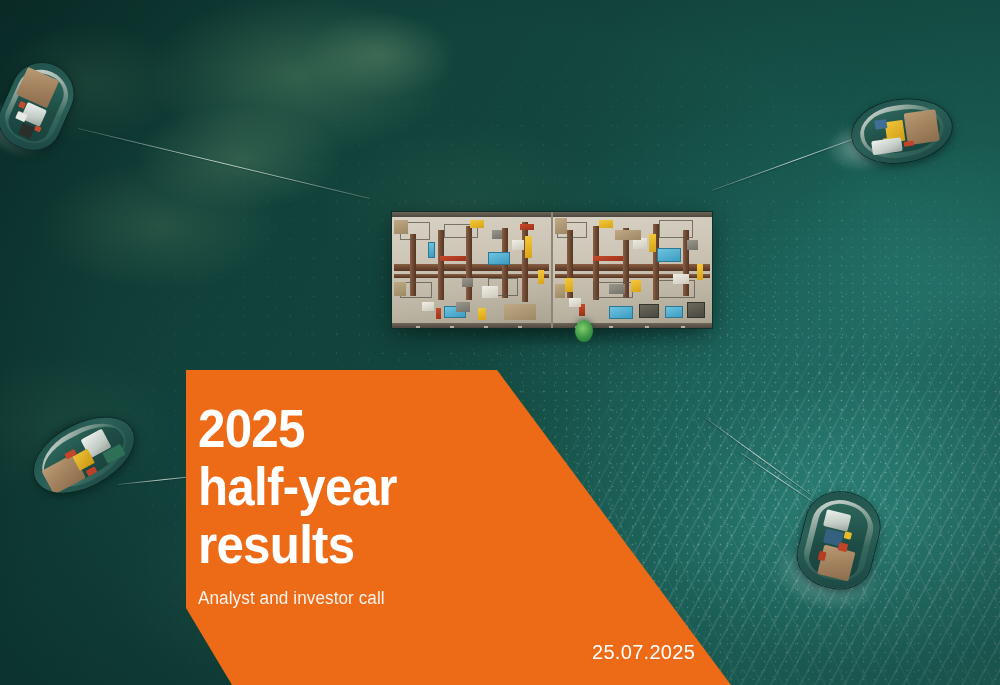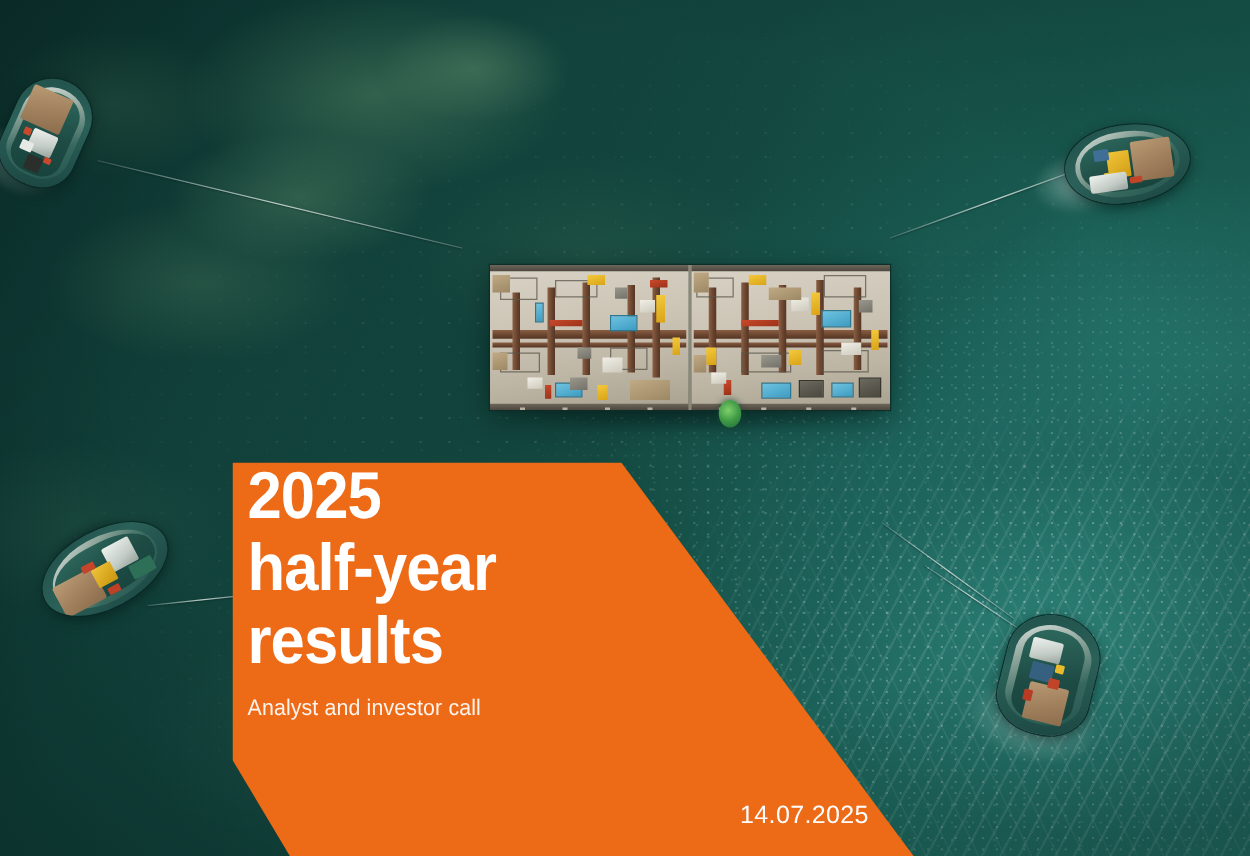--- a/index.html
+++ b/index.html
@@ -168,21 +168,21 @@
     box-shadow:0 0 6px rgba(16,70,44,.8);
   }
 
   
   #banner{
     position:absolute; left:0; top:0; width:1000px; height:685px;
     clip-path: polygon(186px 370px, 497px 370px, 731px 685px, 232px 685px, 186px 608px);
     background:#ED6A17;
   }
   #banner-content{
-    position:absolute; left:198px; top:368px; width:430px;
+    position:absolute; left:198px; top:400px; width:430px;
   }
   .headline{
     color:#ffffff;
     font-family:"Liberation Sans Narrow","Liberation Sans", sans-serif;
     font-weight:700;
     font-size:53px;
     line-height:58px;
     letter-spacing:-.8px;
     transform:scaleX(.93);
     transform-origin:0 0;
@@ -410,17 +410,17 @@
     </div>
   </div>
 
   <div id="banner">
     <div id="banner-content">
       <div class="headline">2025</div>
       <div class="headline">half-year</div>
       <div class="headline">results</div>
       <div class="subhead">Analyst and investor call</div>
     </div>
-    <div id="date-stamp">14.07.2025</div>
+    <div id="date-stamp">25.07.2025</div>
   </div>
 
 
 </div>
 
 </body></html>

